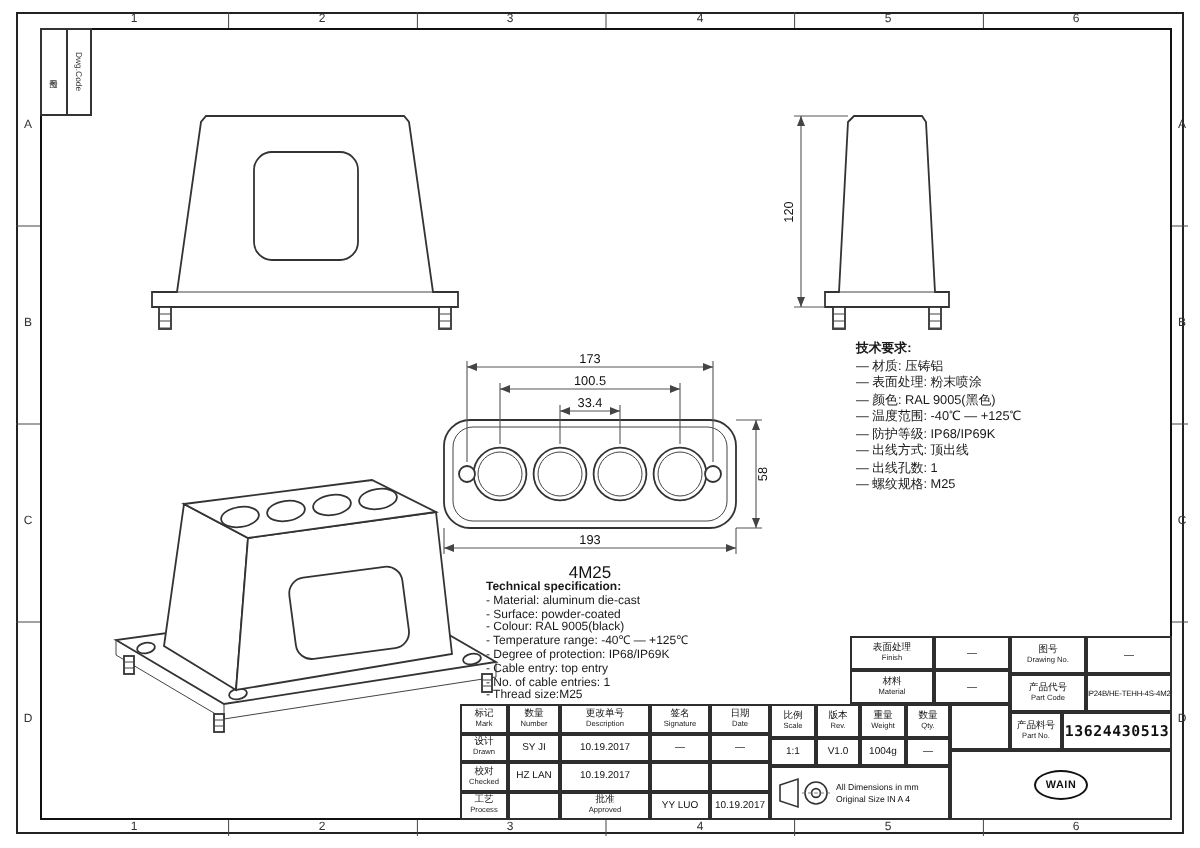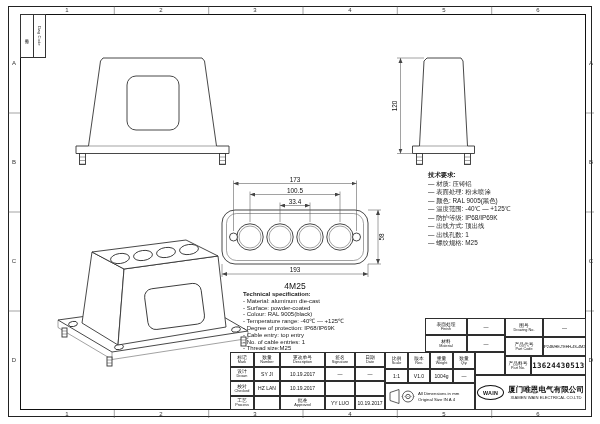--- a/index.html
+++ b/index.html
@@ -309,17 +309,13 @@
     <path d="M12 8.5 H26" stroke="#666" stroke-width="0.4" stroke-dasharray="2 1"></path>
   </svg>
   <div class="note-txt">
     <span class="note-line">All Dimensions in mm</span>
     <span class="note-line">Original Size IN A 4</span>
   </div>
 </div>
 
 <div class="cell company" style="left:475px;top:375px;width:111px;height:35px">
   <div class="logo-ellipse">WAIN</div>
-  <div class="company-names">
-    <span class="company-cn">厦门唯恩电气有限公司</span>
-    <span class="company-en">XIAMEN WAIN ELECTRICAL CO.LTD</span>
-  </div>
 </div>
 
 </body></html>

